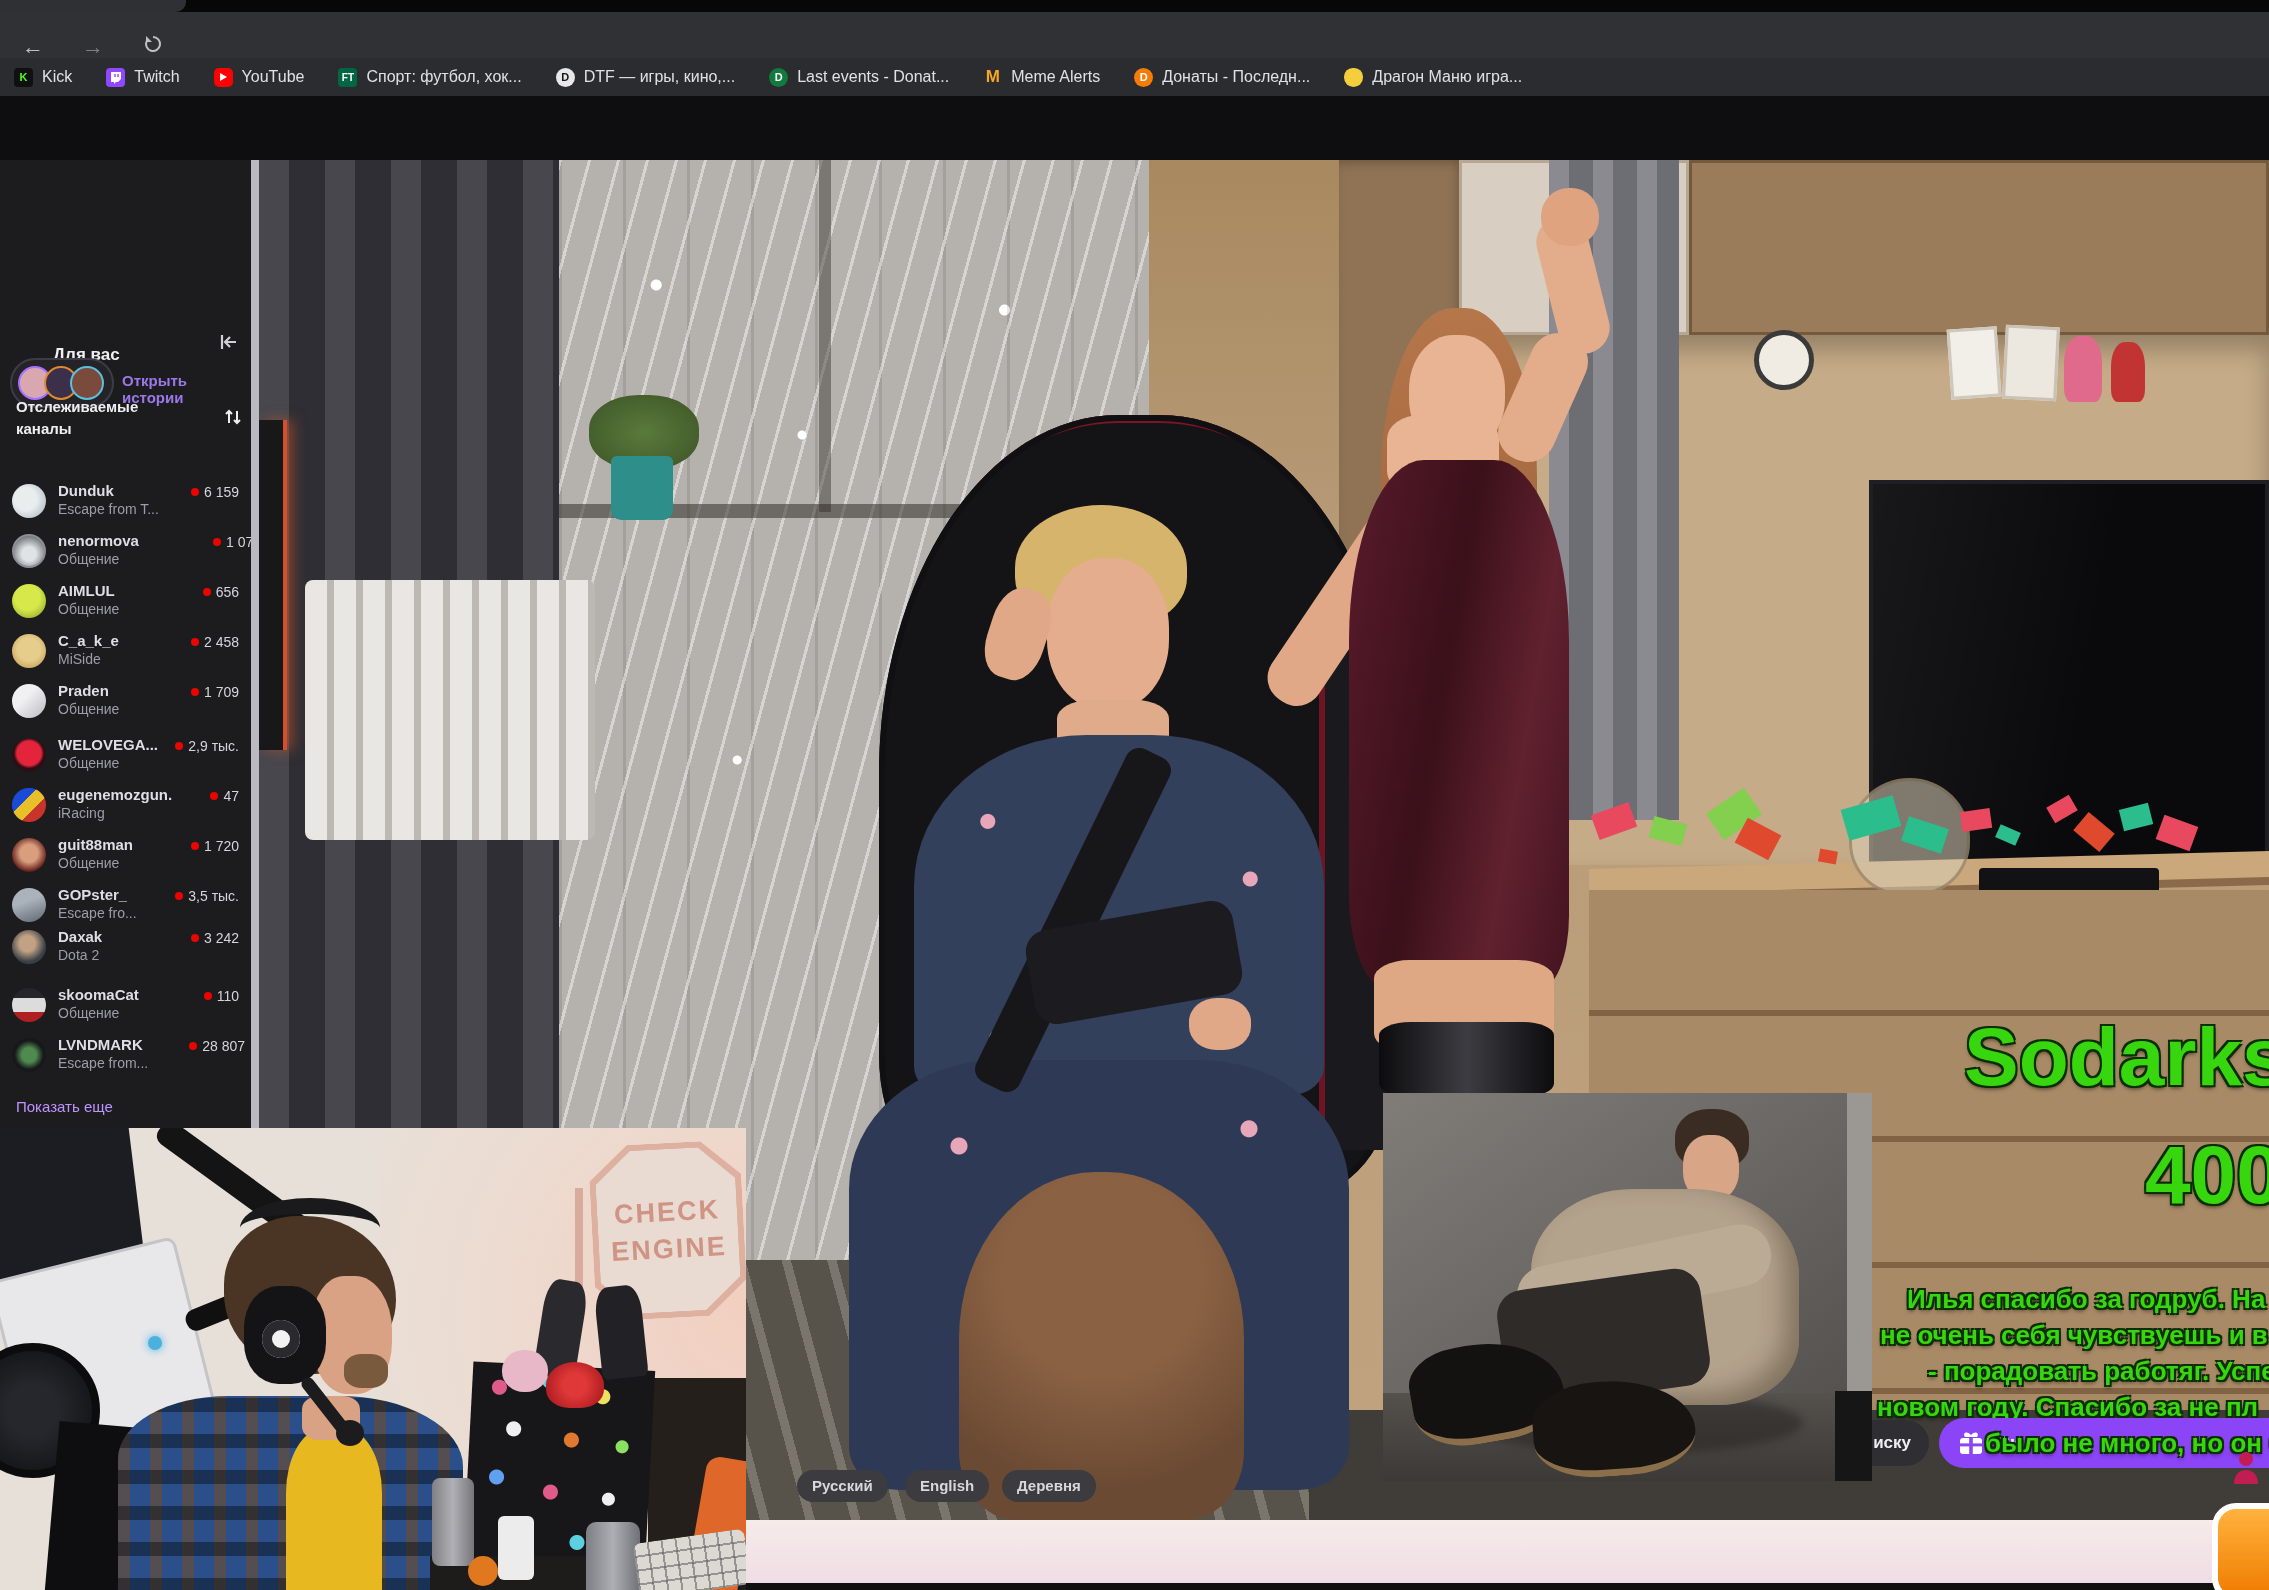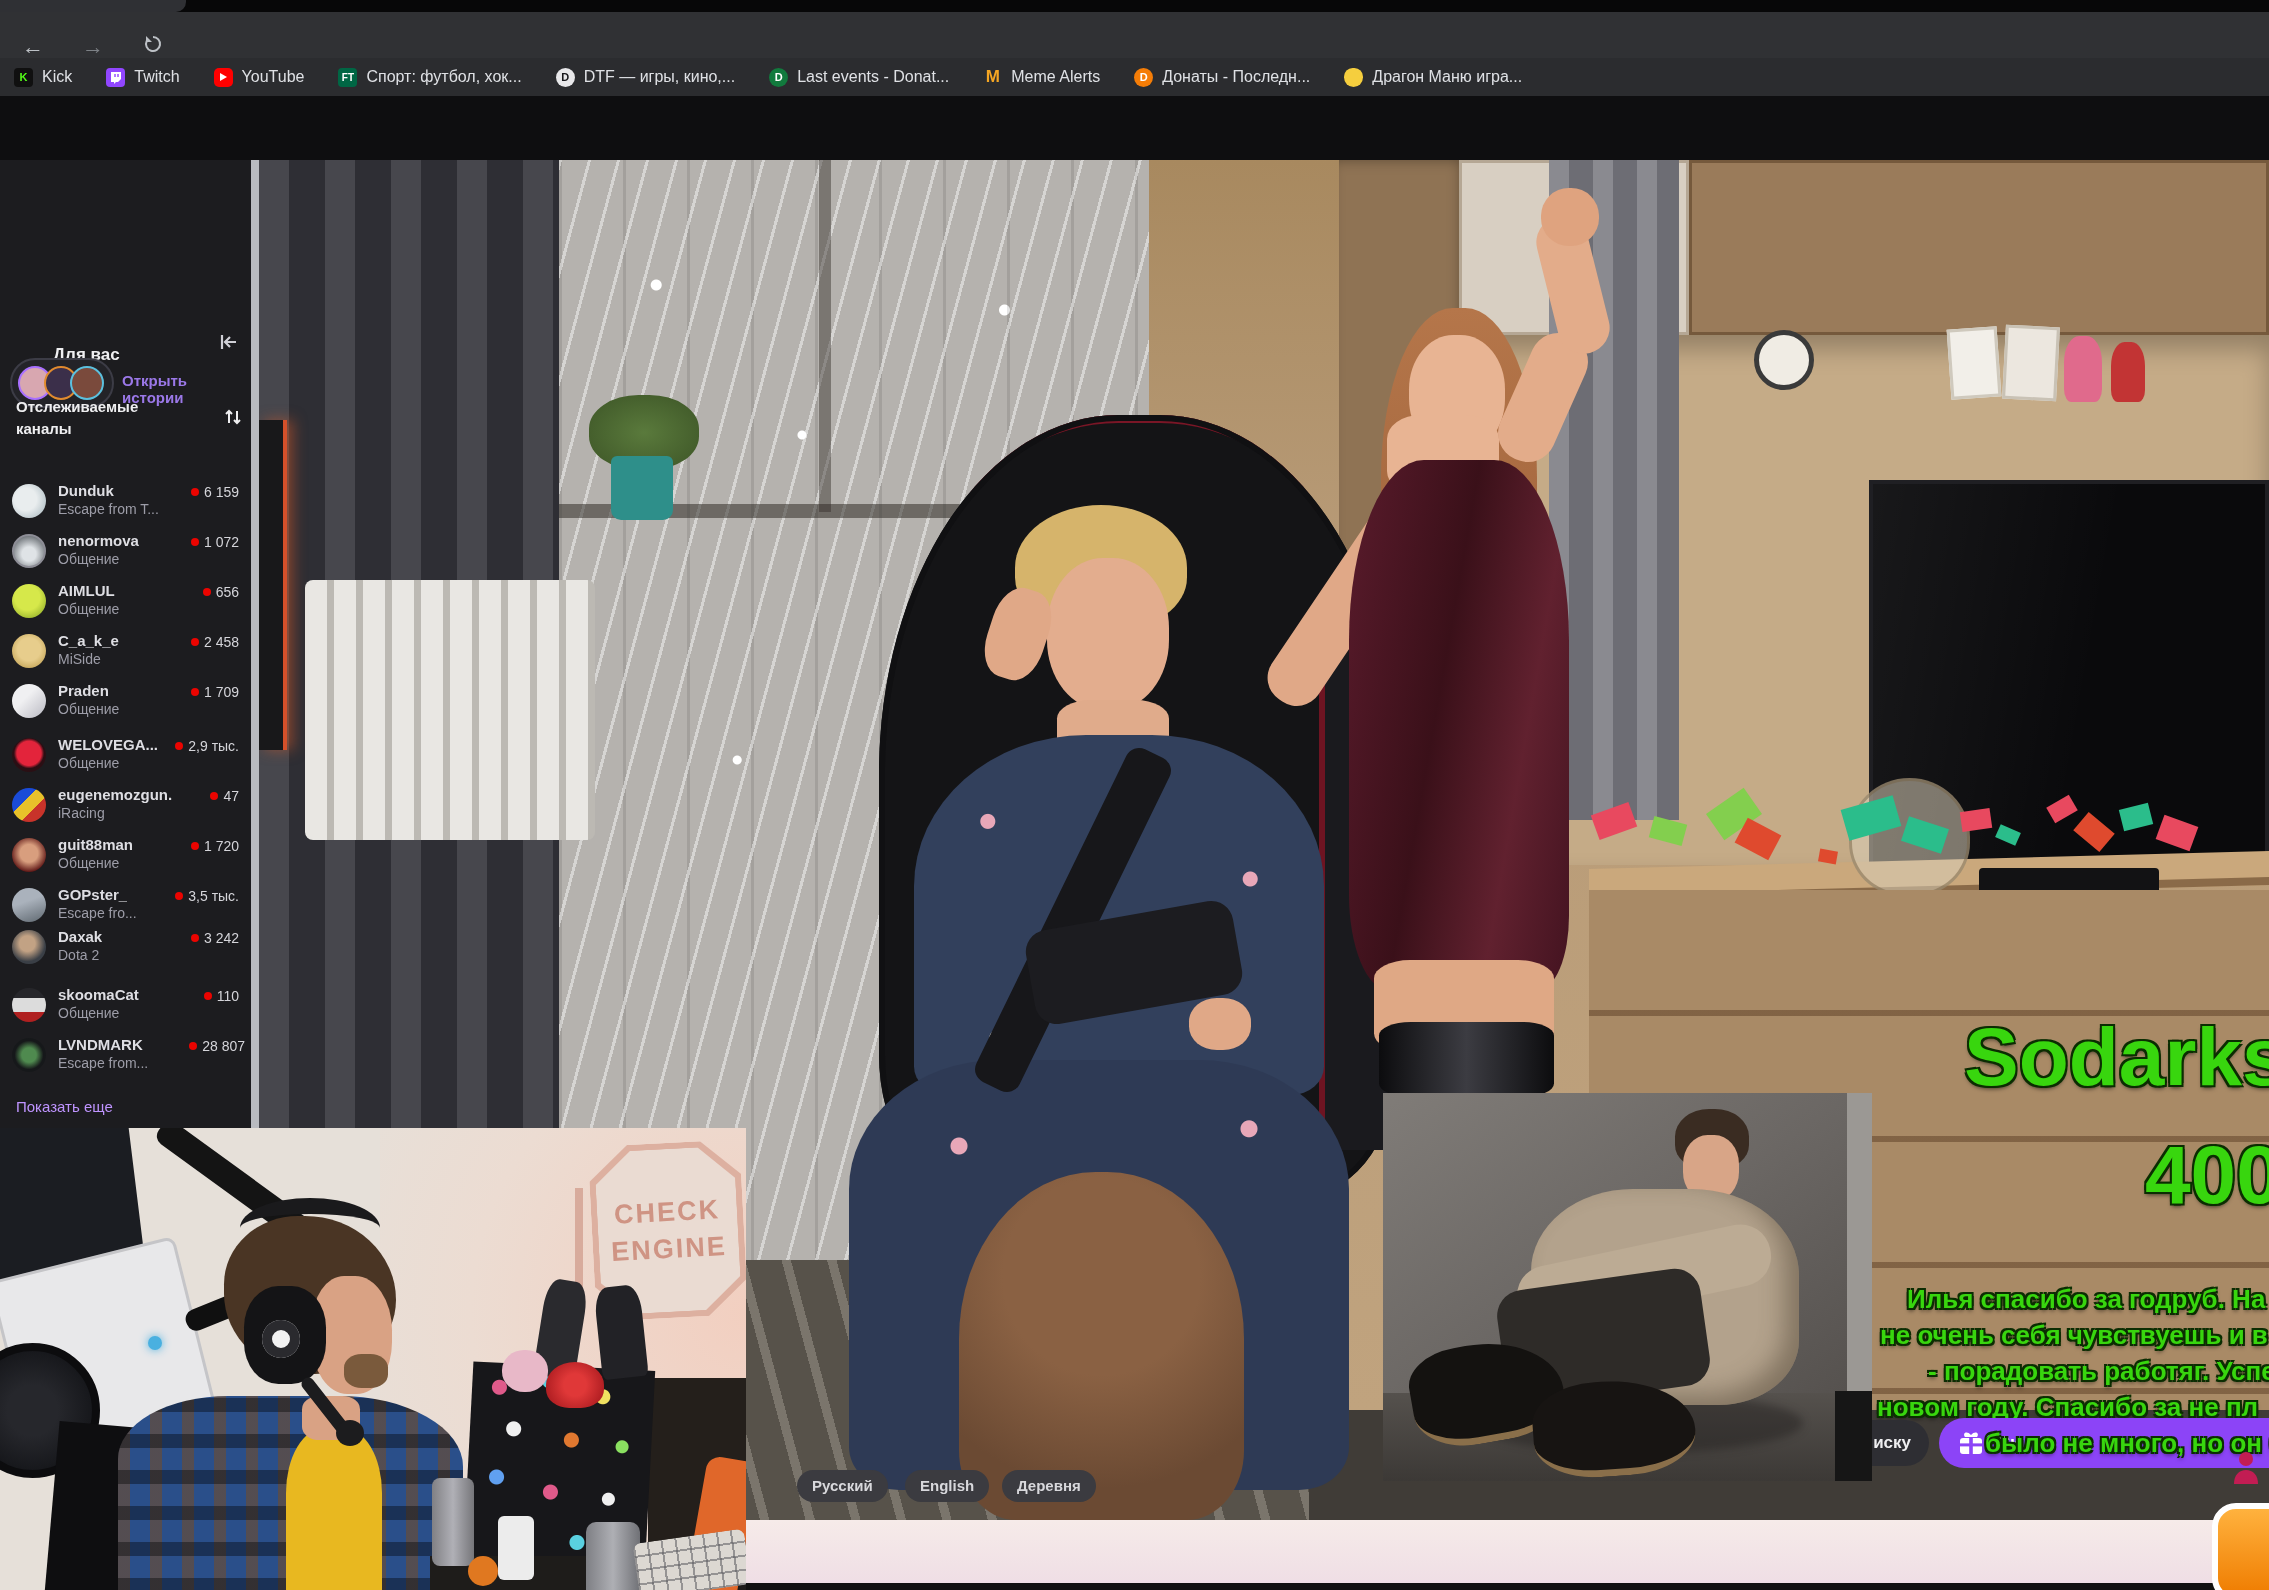--- a/index.html
+++ b/index.html
@@ -216,21 +216,21 @@
 
     <div class="a chan" style="top:322px;">
         <span class="av av0"></span>
         <span class="nm">Dunduk</span>
         <span class="cat">Escape from T...</span>
         <span class="vc">
           <i class="dot"></i>
           <span>6 159</span>
         </span>
       </div>
-    <div class="a chan" style="top:372px;">
+    <div class="a chan" style="top:372px;padding-left:22px;">
         <span class="av av1"></span>
         <span class="nm">nenormova</span>
         <span class="cat">Общение</span>
         <span class="vc">
           <i class="dot"></i>
           <span>1 072</span>
         </span>
       </div>
     <div class="a chan" style="top:422px;">
         <span class="av av2"></span>

